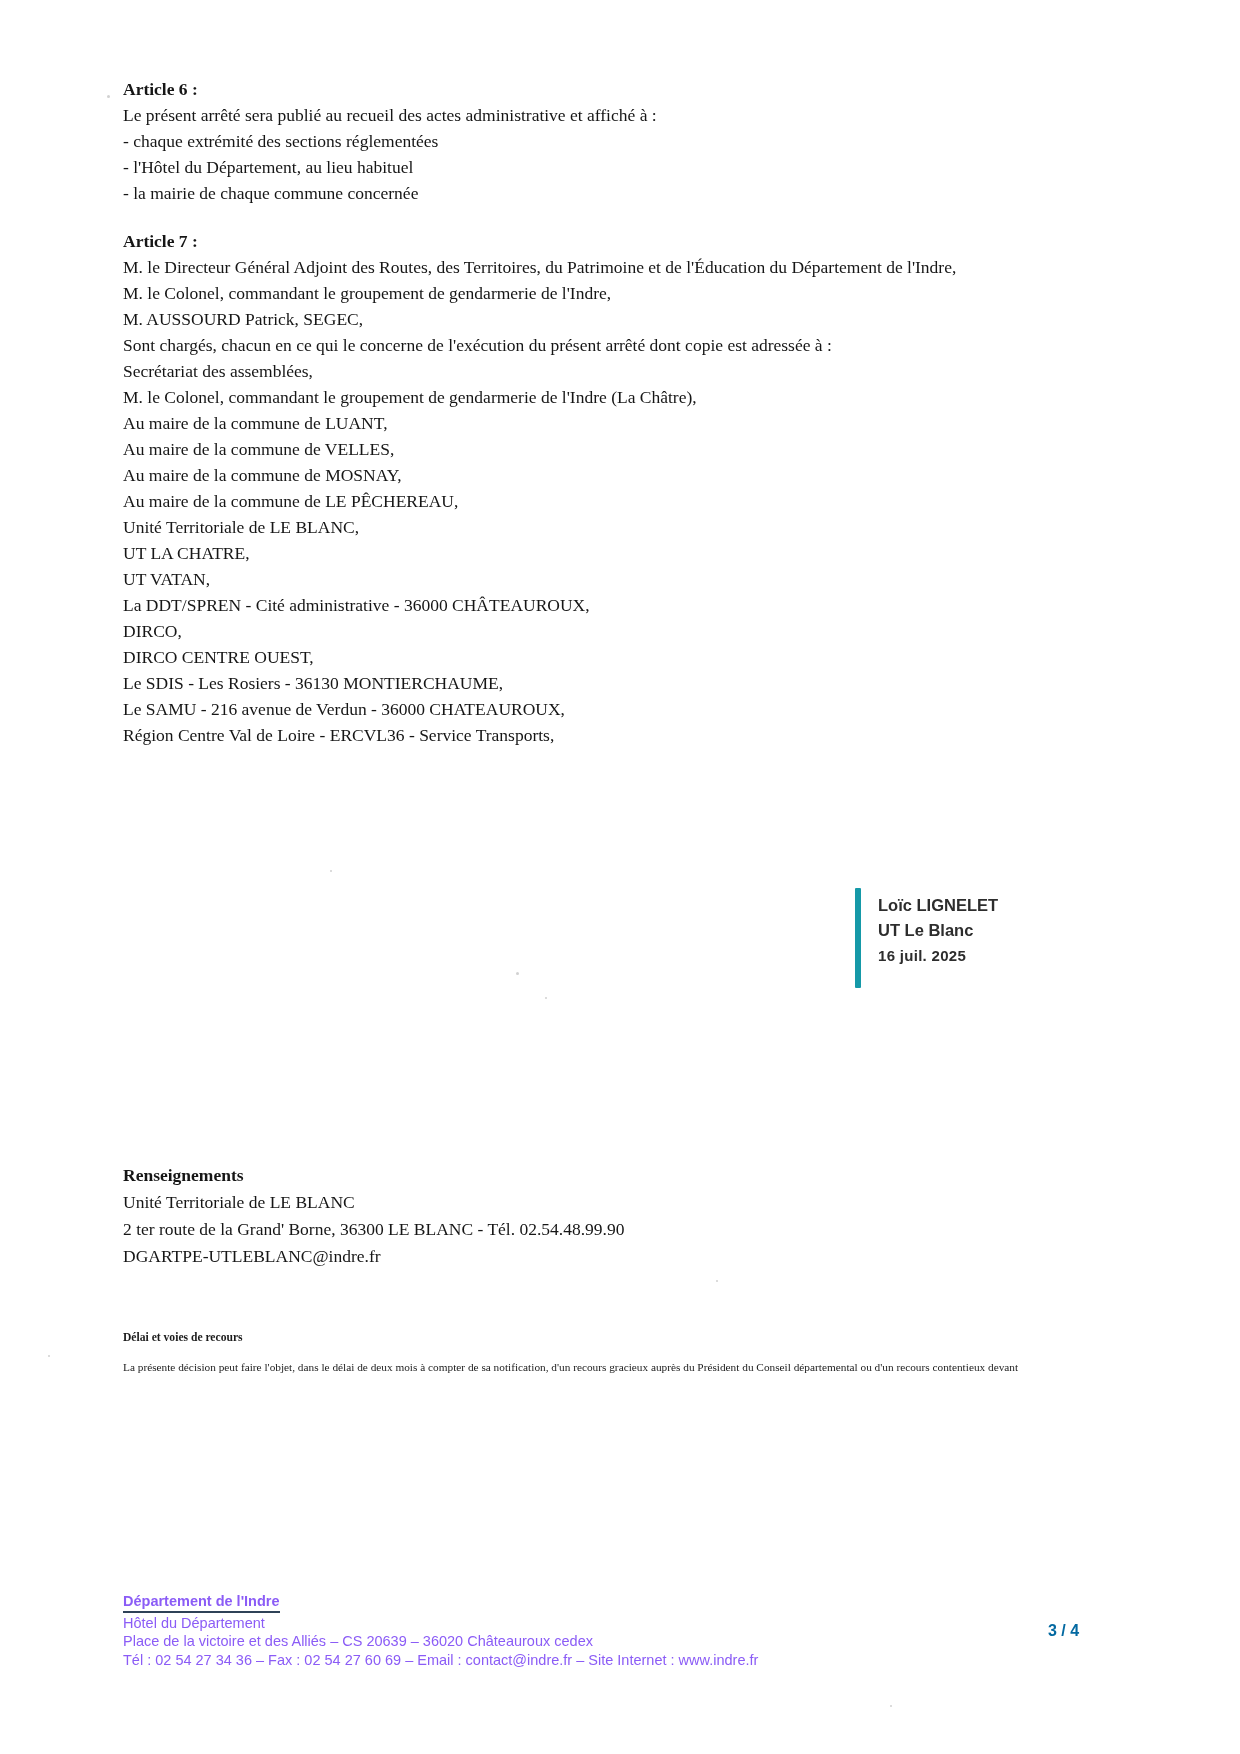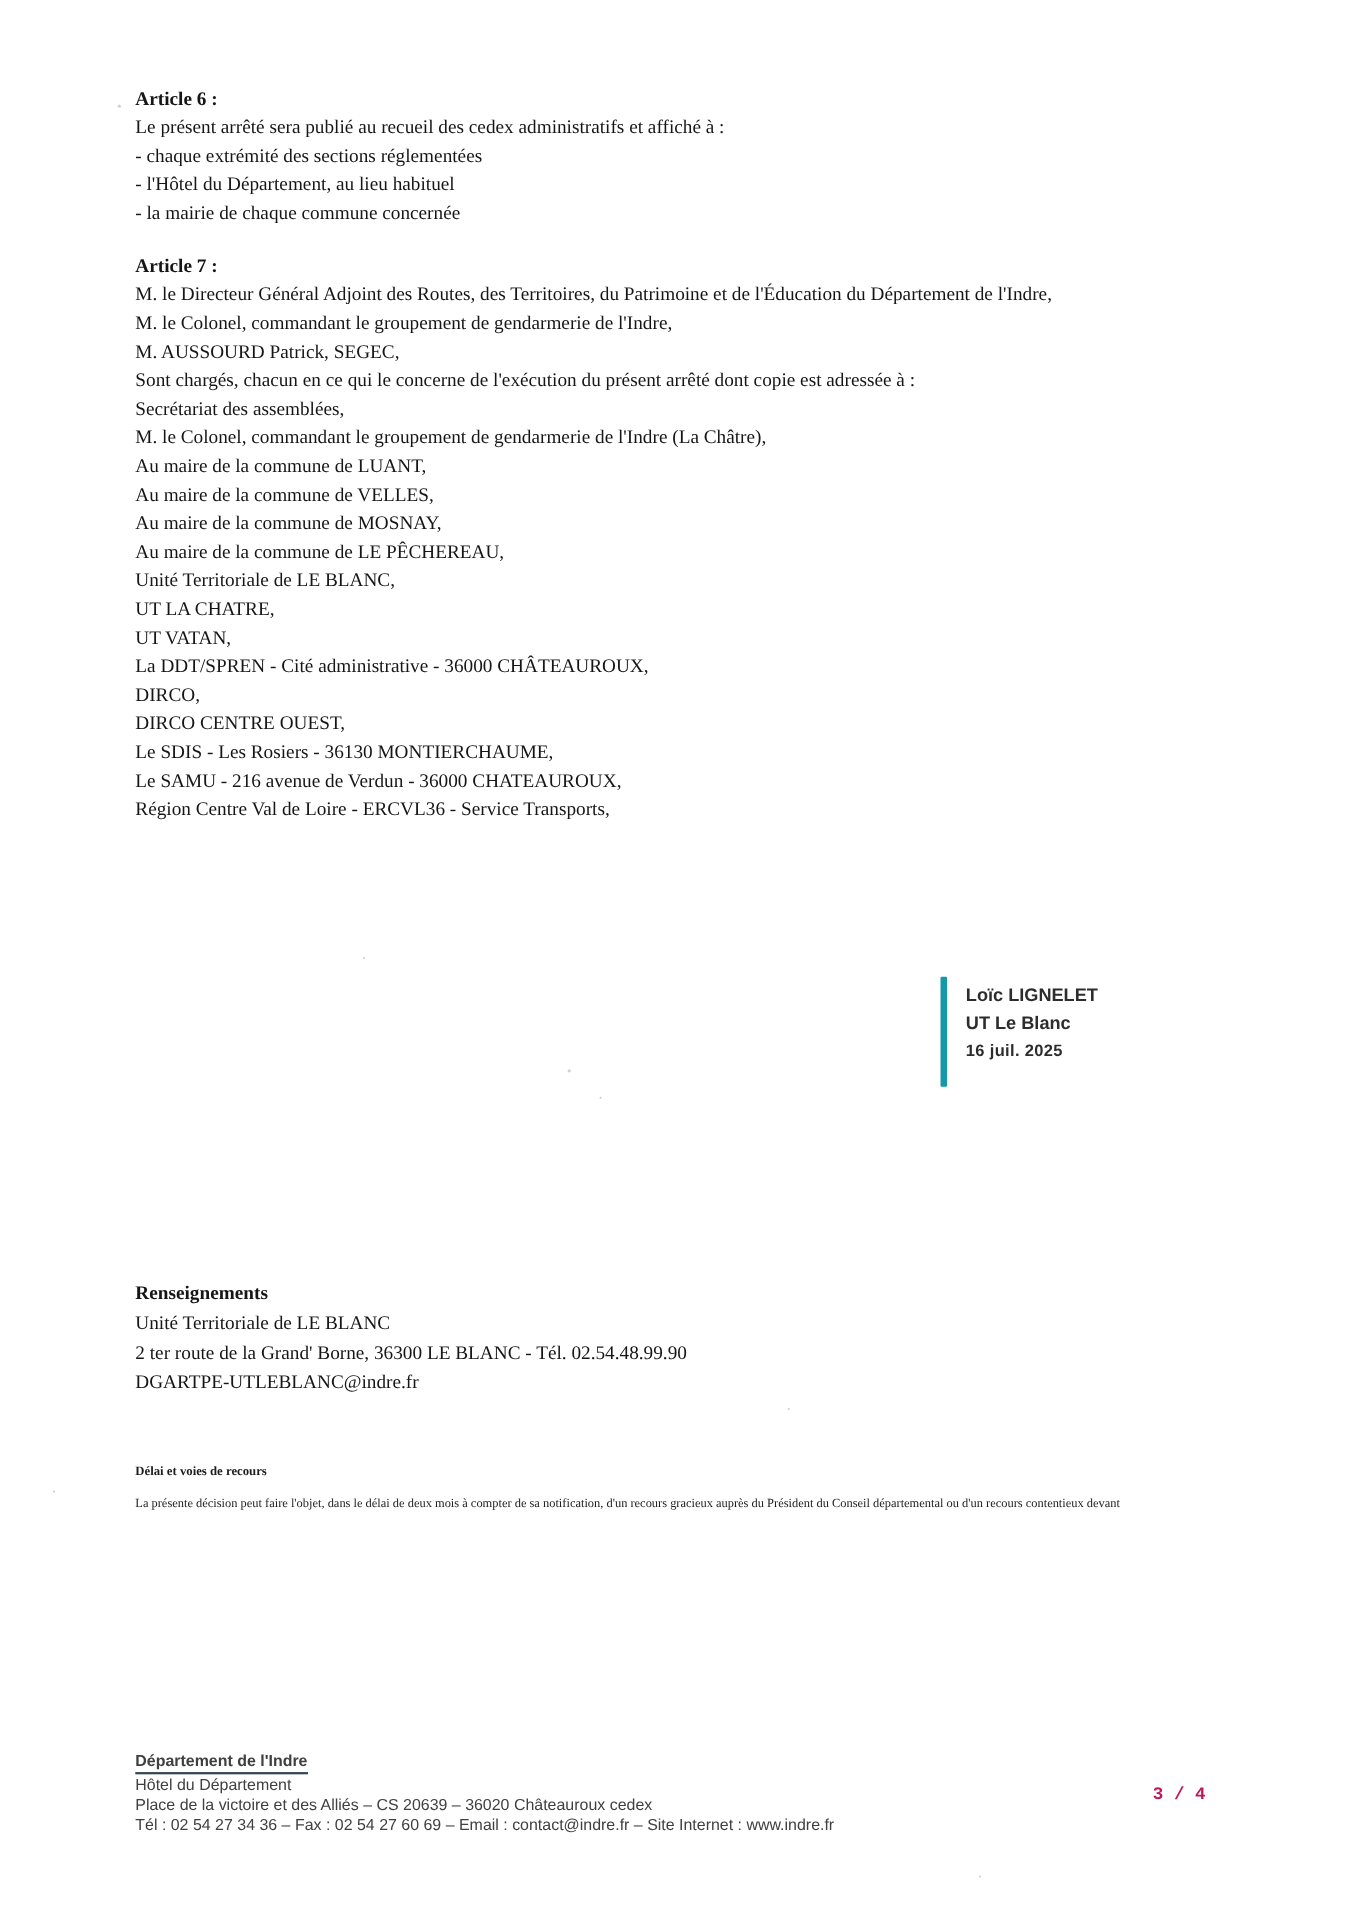--- a/index.html
+++ b/index.html
@@ -67,39 +67,39 @@
   .footer-org {
     display:inline-block;
     font-weight:bold;
     border-bottom:2px solid #2f4257;
     margin-bottom:1px;
   }
 
   .page-number {
     position:absolute;
     left:1048px; top:1622px;
-    font-family:Liberation Mono, monospace;
+    font-family:Liberation Sans, sans-serif;
     font-weight:bold;
     font-size:16px;
-    color:#be185d;
+    color:#0369a1;
   }
 
   
   .speck { position:absolute; background:#9a9a9a; border-radius:50%; opacity:.45; }
 </style>
 </head>
 <body>
 
 <div class="page">
 
   <div class="content">
 
     <div class="article6-block">
       <div class="line heading">Article 6 :</div>
-      <div class="line">Le présent arrêté sera publié au recueil des cedex administratifs et affiché à :</div>
+      <div class="line">Le présent arrêté sera publié au recueil des actes administrative et affiché à :</div>
       <div class="line">- chaque extrémité des sections réglementées</div>
       <div class="line">- l'Hôtel du Département, au lieu habituel</div>
       <div class="line">- la mairie de chaque commune concernée</div>
     </div>
 
     <div>
       <div class="line heading">Article 7 :</div>
       <div class="para-justified">M. le Directeur Général Adjoint des Routes, des Territoires, du Patrimoine et de l'Éducation du Département de l'Indre,</div>
       <div class="line">M. le Colonel, commandant le groupement de gendarmerie de l'Indre,</div>
       <div class="line">M. AUSSOURD Patrick, SEGEC,</div>
@@ -136,21 +136,21 @@
     <div class="line">Unité Territoriale de LE BLANC</div>
     <div class="line">2 ter route de la Grand' Borne, 36300 LE BLANC - Tél. 02.54.48.99.90</div>
     <div class="line">DGARTPE-UTLEBLANC@indre.fr</div>
   </div>
 
   <div class="recours">
     <div class="heading">Délai et voies de recours</div>
     <div class="line">La présente décision peut faire l'objet, dans le délai de deux mois à compter de sa notification, d'un recours gracieux auprès du Président du Conseil départemental ou d'un recours contentieux devant</div>
   </div>
 
-  <div class="footer" style="color:#404040;">
+  <div class="footer" style="color:#8b5cf6;">
     <div><span class="footer-org">Département de l'Indre</span></div>
     <div>Hôtel du Département</div>
     <div>Place de la victoire et des Alliés – CS 20639 – 36020 Châteauroux cedex</div>
     <div>Tél : 02 54 27 34 36 – Fax : 02 54 27 60 69 – Email : contact@indre.fr – Site Internet : www.indre.fr</div>
   </div>
 
   <div class="page-number">3 / 4</div>
 
   <div class="speck" style="left:107px; top:95px; width:3px; height:3px;"></div>
   <div class="speck" style="left:516px; top:972px; width:3px; height:3px;"></div>

